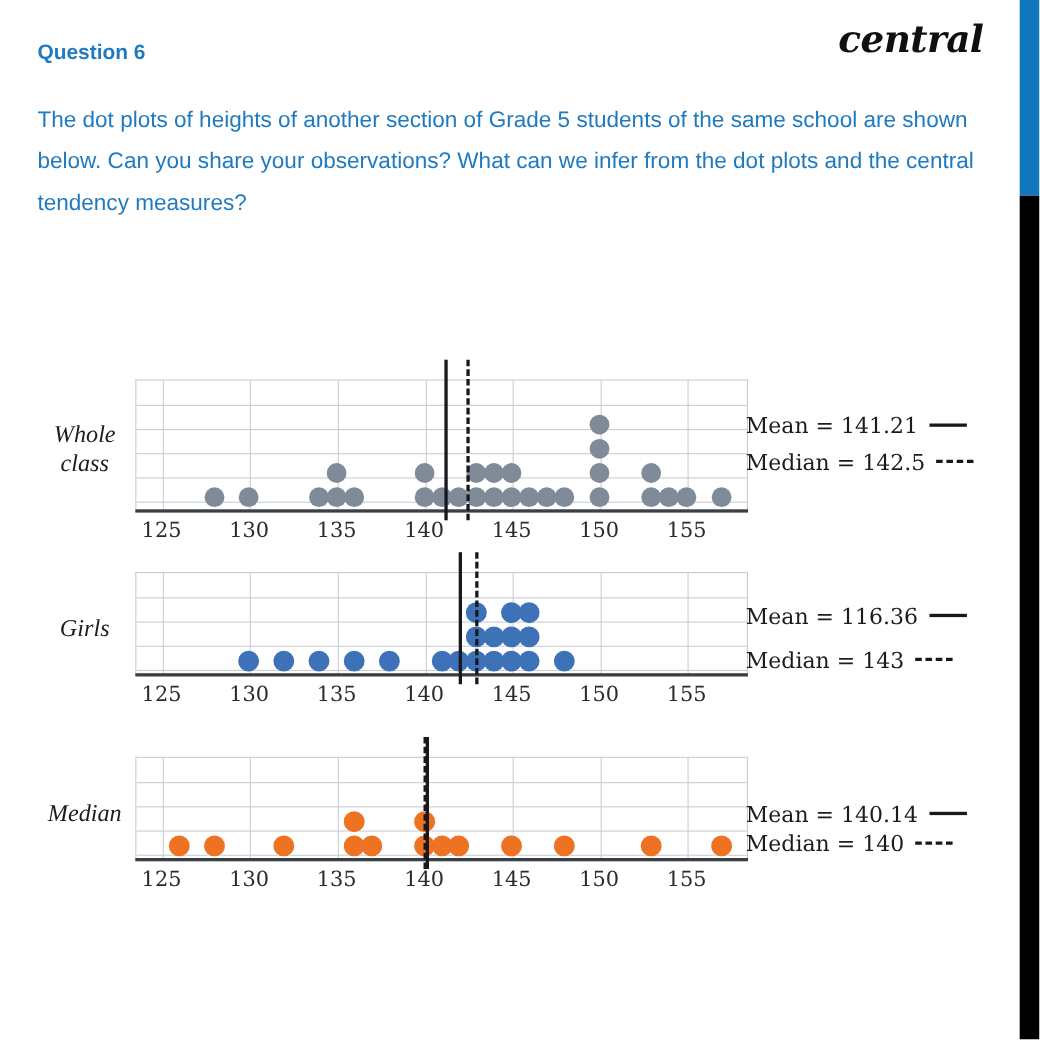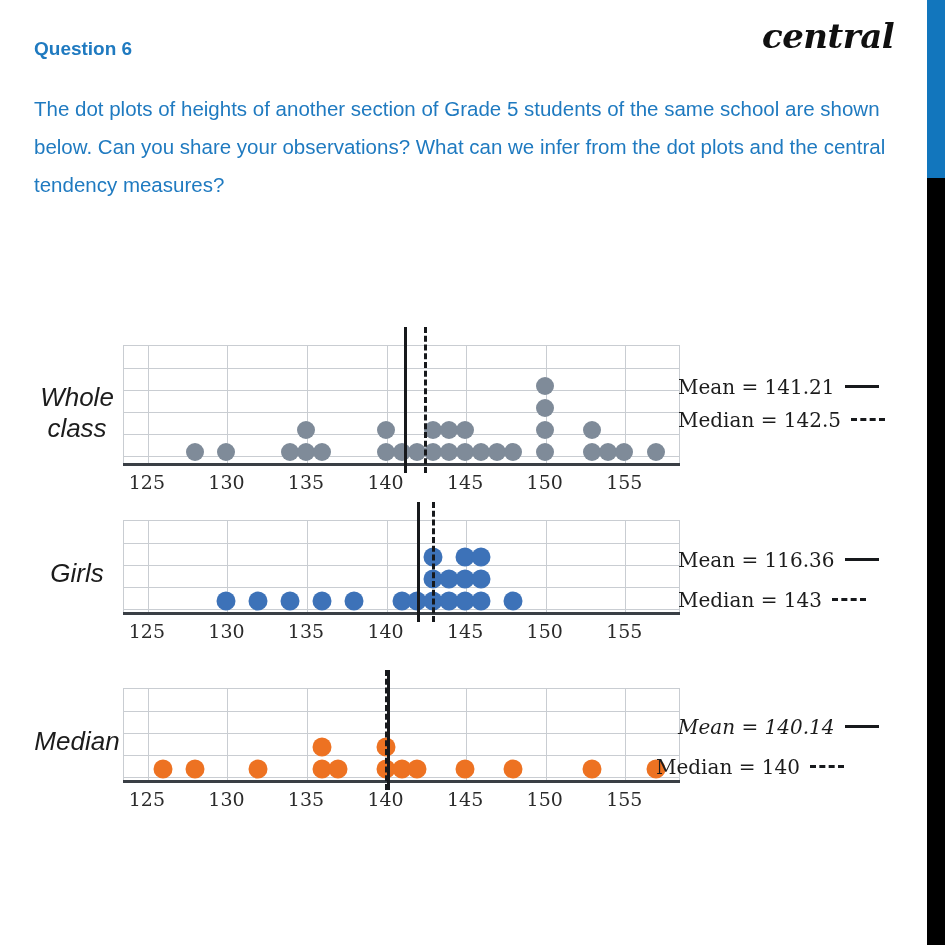--- a/index.html
+++ b/index.html
@@ -35,22 +35,22 @@
   #qbody{
     position:absolute; left:34px; top:90px; width:900px;
     font-size:20.5px; line-height:1.85; color:#1f7ac0;
     font-family:"Liberation Sans", sans-serif;
   }
   
   #figure{ position:absolute; left:0; top:330px; width:945px; height:520px; }
   .panel{ position:absolute; left:0; width:945px; }
   .rowlabel{
     position:absolute;
-    font-family:Liberation Sans, sans-serif;
-    font-style:italic; font-size:26px; color:#1c1c1c;
+    font-family:Liberation Serif, serif;
+    font-style:italic; font-size:22px; color:#1c1c1c;
     text-align:center; width:110px; left:22px;
     line-height:1.18;
   }
   .plotbox{
     position:absolute;
     border:1px solid #c9cdd2;
     border-bottom:none;
     box-sizing:border-box;
     background:#fff;
   }
@@ -233,16 +233,16 @@
       <div class="dot" style="height: 19px; width: 19px; background: rgb(237, 114, 34); left: 385.586px; top: 439px;"></div>
       <div class="dot" style="height: 19px; width: 19px; background: rgb(237, 114, 34); left: 385.586px; top: 417px;"></div>
       <div class="dot" style="height: 19px; width: 19px; background: rgb(237, 114, 34); left: 401.5px; top: 439px;"></div>
       <div class="dot" style="height: 19px; width: 19px; background: rgb(237, 114, 34); left: 417.414px; top: 439px;"></div>
       <div class="dot" style="height: 19px; width: 19px; background: rgb(237, 114, 34); left: 465.157px; top: 439px;"></div>
       <div class="dot" style="height: 19px; width: 19px; background: rgb(237, 114, 34); left: 512.9px; top: 439px;"></div>
       <div class="dot" style="height: 19px; width: 19px; background: rgb(237, 114, 34); left: 592.471px; top: 439px;"></div>
       <div class="dot" style="height: 19px; width: 19px; background: rgb(237, 114, 34); left: 656.129px; top: 439px;"></div>
       <div class="meanline" style="left: 386.814px; top: 340px; height: 120px;"></div>
       <div class="medianline" style="left: 384.586px; top: 340px; height: 120px;"></div>
-      <div class="legend" style="left: 678px; top: 385px; font-style: italic;"><span>Mean = 140.14</span><span class="swatch-solid"></span></div>
-      <div class="legend" style="left: 656px; top: 425px;"><span>Median = 140</span><span class="swatch-dash"></span></div>
+      <div class="legend" style="left: 678px; top: 398px;"><span>Mean = 140.14</span><span class="swatch-solid"></span></div>
+      <div class="legend" style="left: 678px; top: 425px;"><span>Median = 140</span><span class="swatch-dash"></span></div>
     </div>
   </div>
 
 </body></html>

